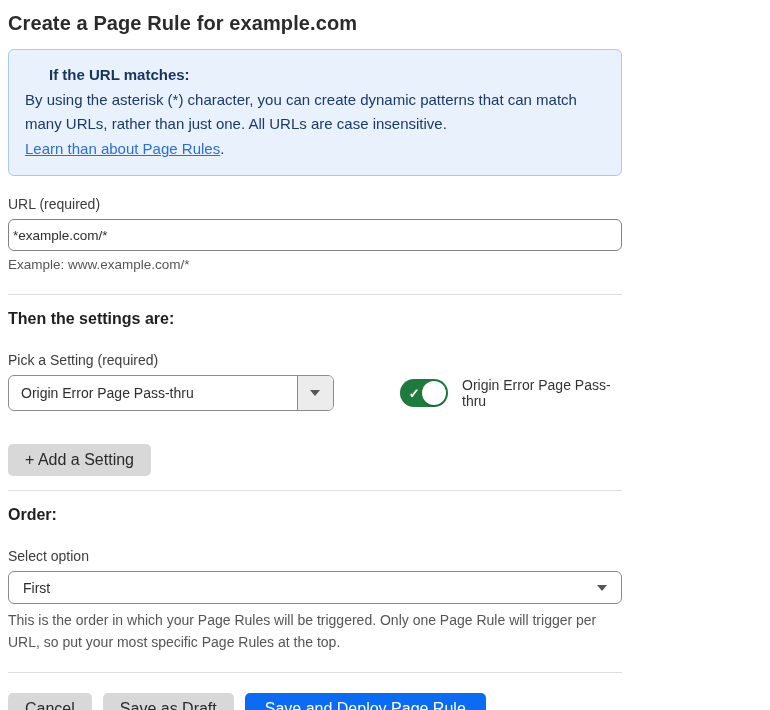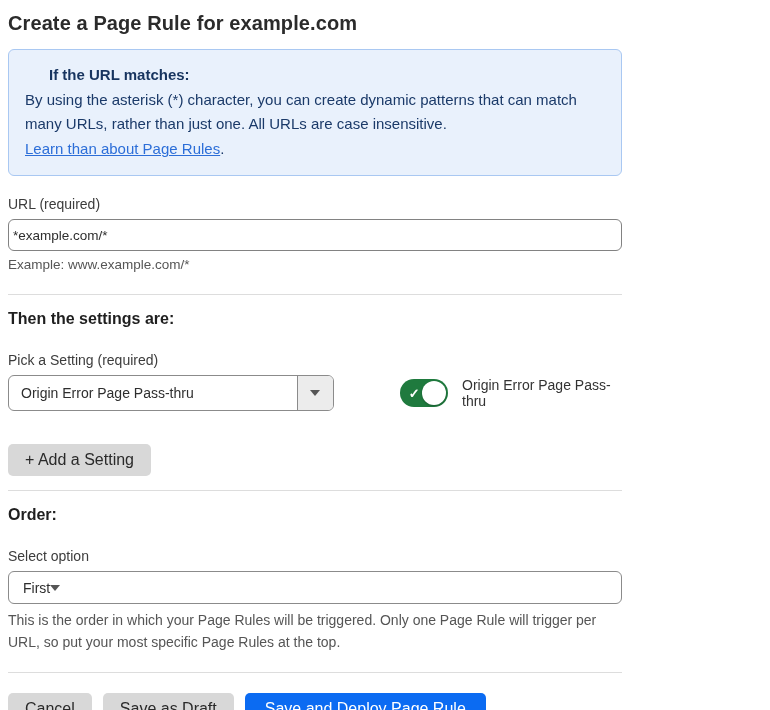--- a/index.html
+++ b/index.html
@@ -173,21 +173,21 @@
   }
   .add-setting-btn { margin-top: 33px; }
   .select-box {
     width: 100%;
     height: 33px;
     border: 1px solid #8b8b8b;
     border-radius: 6px;
     background: #ffffff;
     display: flex;
     align-items: center;
-    justify-content: flex-start;
+    justify-content: space-between;
     padding: 0 14px;
     font-size: 14px;
     color: #2e2e2e;
     cursor: pointer;
   }
   .order-helper {
     font-size: 14px;
     color: #555555;
     line-height: 1.55;
     margin-top: 6px;

